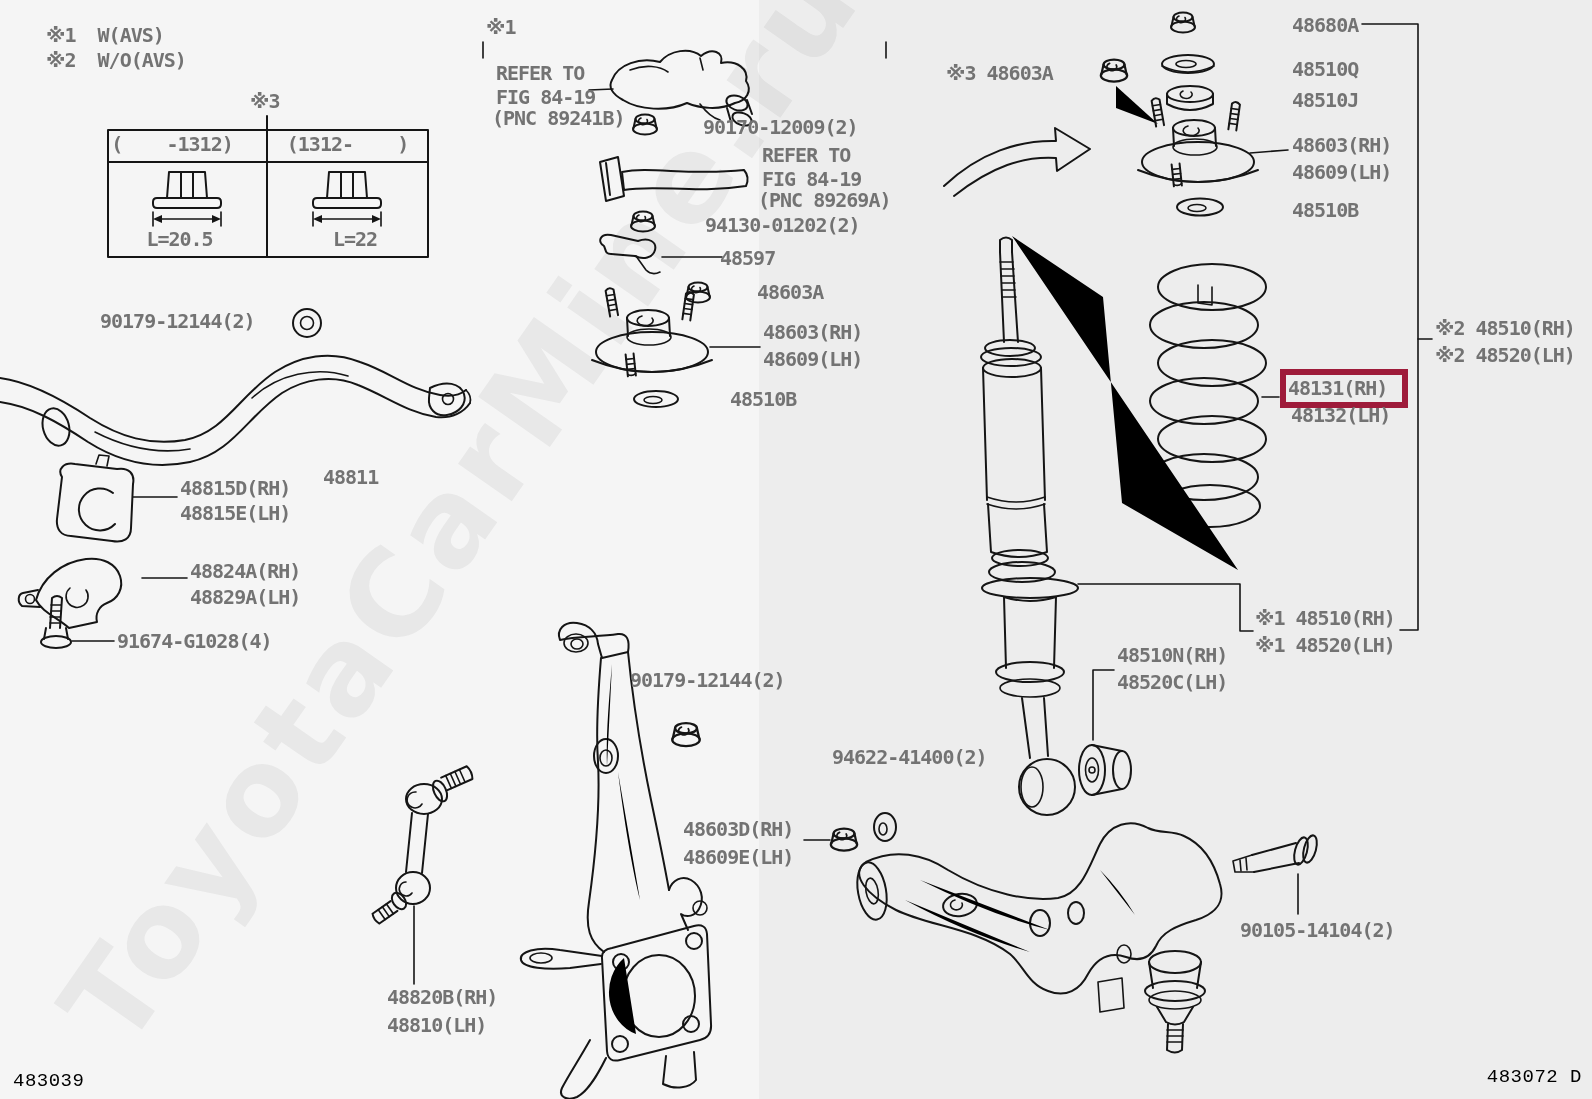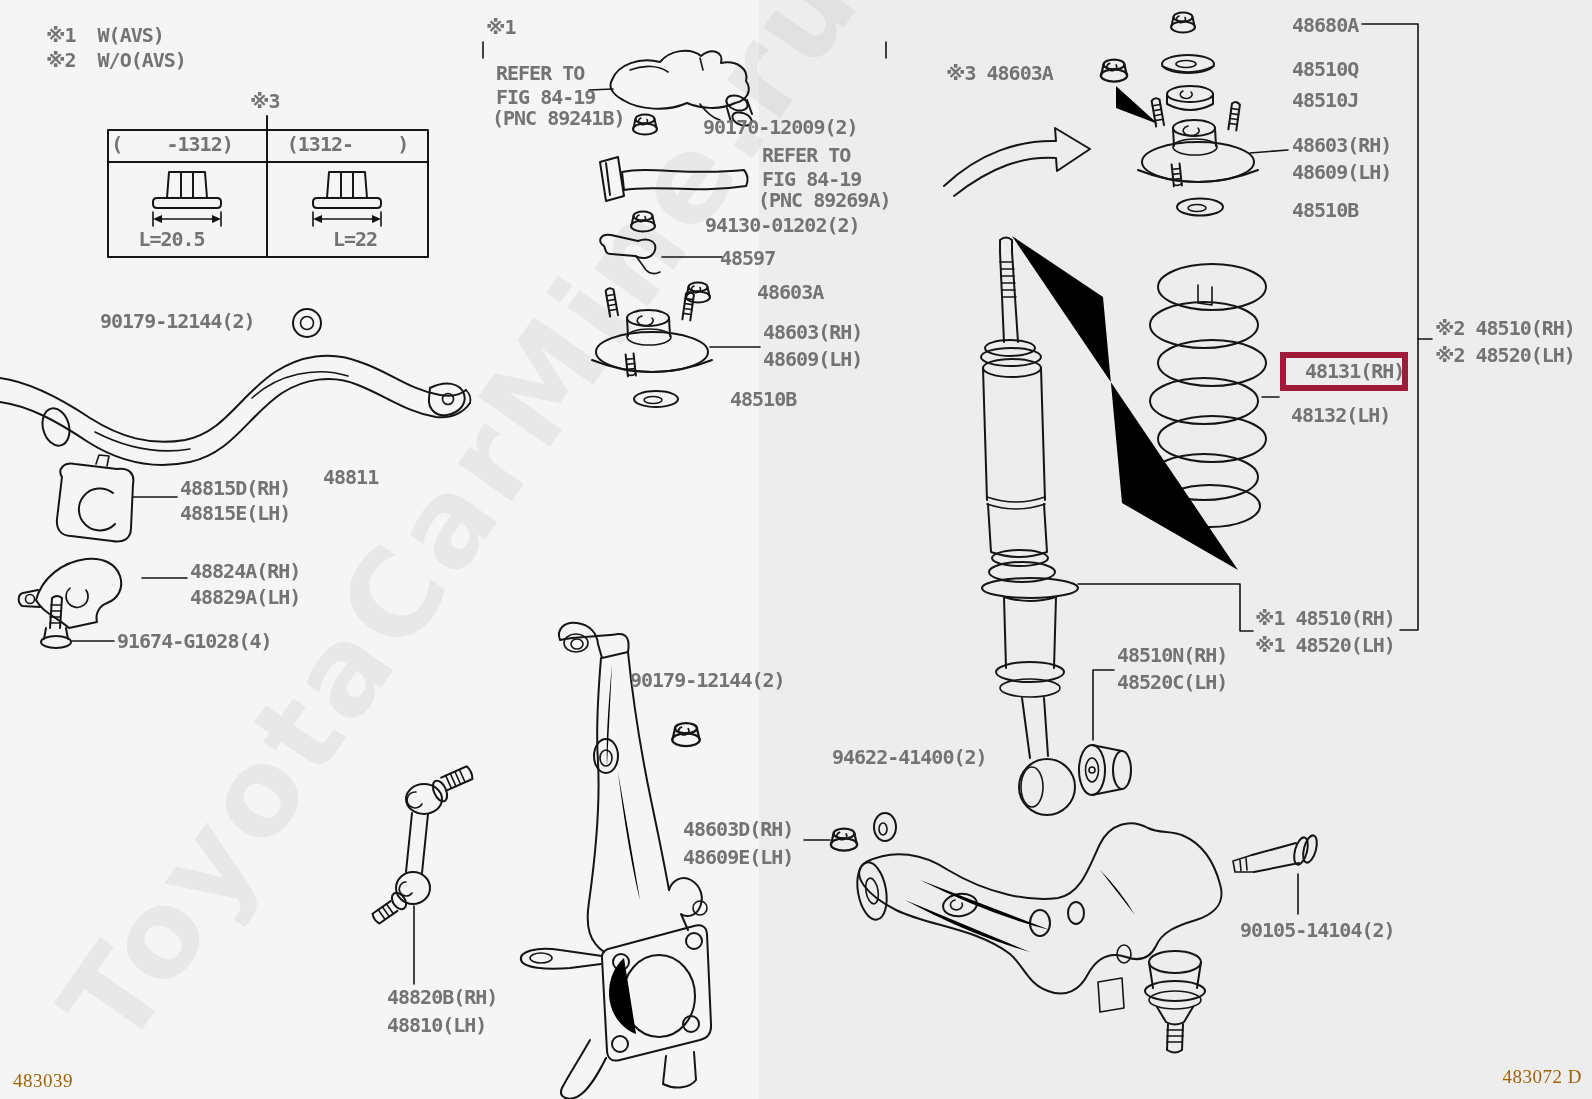--- a/index.html
+++ b/index.html
@@ -12,25 +12,25 @@
   svg.art{position:absolute;left:0;top:0;z-index:2;}
   svg.art *{vector-effect:none;}
   .stroke{stroke:#151515;fill:none;stroke-width:2;stroke-linecap:round;stroke-linejoin:round;}
   .thin{stroke-width:1.6;}
   .dash{stroke-dasharray:11 8;stroke-width:1.8;}
   .dot{stroke-dasharray:2.5 3.5;stroke-width:1.7;}
   .solidfill{fill:#151515;stroke:none;}
   .lbl{position:absolute;font-weight:bold;font-size:20px;letter-spacing:-1px;line-height:1.15;
        color:#737373;white-space:pre;z-index:3;}
   .ctr{text-align:center;}
-  .hlbox{position:absolute;left:1280px;top:352px;width:128px;height:39px;border:6px solid #9e1b3a;
-         box-sizing:border-box;display:flex;align-items:center;padding-left:19px;z-index:3;}
+  .hlbox{position:absolute;left:1280px;top:369px;width:128px;height:39px;border:6px solid #9e1b3a;
+         box-sizing:border-box;display:flex;align-items:center;padding-left:2px;z-index:3;}
   .hlbox .lbl{position:static;}
-  .foot{position:absolute;font-family:Liberation Serif, serif;font-weight:normal;
-        font-size:19px;color:#a16207;letter-spacing:0.5px;z-index:3;}
+  .foot{position:absolute;font-family:Liberation Mono, monospace;font-weight:normal;
+        font-size:19px;color:#000000;letter-spacing:0.5px;z-index:3;}
 </style>
 </head>
 <body>
 
 <div class="canvas">
   <div class="bg-right"></div>
   <div class="wm">ToyotaCarMine.ru</div>
 
   <svg class="art" width="1592" height="1099" viewBox="0 0 1592 1099">
     <defs>
@@ -296,21 +296,21 @@
       <path class="stroke thin" d="M 1298,874 L 1298,914"></path>
     </g>
   </svg>
 
   <div class="lbl" style="left:46px;top:24px">※1  W(AVS)</div>
   <div class="lbl" style="left:46px;top:49px">※2  W/O(AVS)</div>
 
   <div class="lbl" style="left:250px;top:90px">※3</div>
   <div class="lbl ctr" style="left:96px;top:133px;width:152px">(    -1312)</div>
   <div class="lbl ctr" style="left:267px;top:133px;width:161px">(1312-    )</div>
-  <div class="lbl ctr" style="left:92px;top:228px;width:159px">L=20.5</div>
+  <div class="lbl ctr" style="left:100px;top:228px;width:159px">L=20.5</div>
   <div class="lbl ctr" style="left:267px;top:228px;width:176px">L=22</div>
 
   <div class="lbl" style="left:100px;top:310px">90179-12144(2)</div>
   <div class="lbl" style="left:323px;top:466px">48811</div>
   <div class="lbl" style="left:180px;top:477px">48815D(RH)</div>
   <div class="lbl" style="left:180px;top:502px">48815E(LH)</div>
   <div class="lbl" style="left:190px;top:560px">48824A(RH)</div>
   <div class="lbl" style="left:190px;top:586px">48829A(LH)</div>
   <div class="lbl" style="left:117px;top:630px">91674-G1028(4)</div>
   <div class="lbl" style="left:387px;top:986px">48820B(RH)</div>

